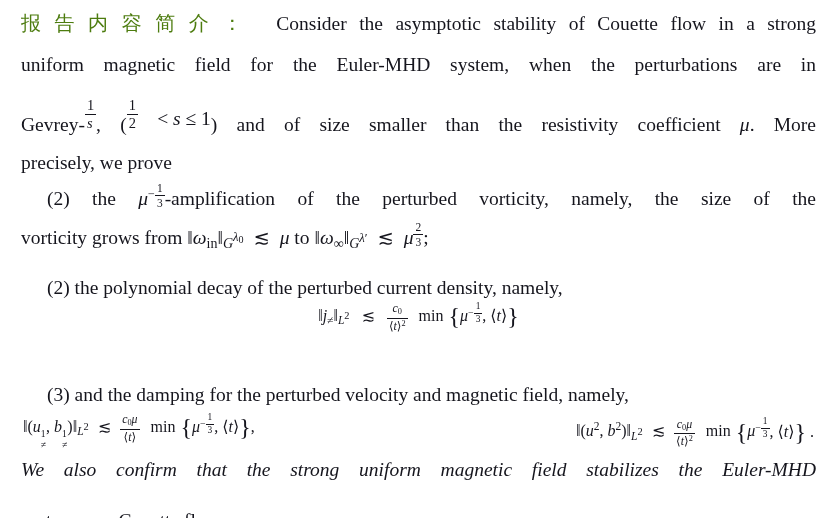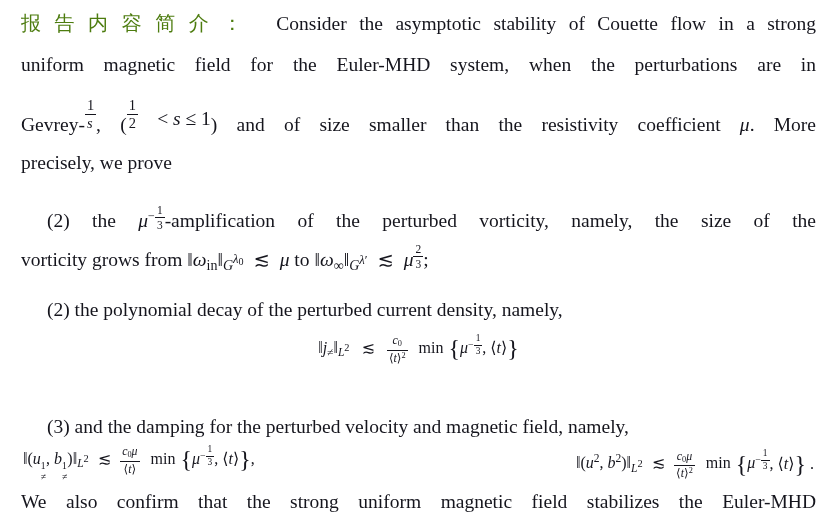--- a/index.html
+++ b/index.html
@@ -40,28 +40,28 @@
   .opn { margin:0 5px; }
   .minlbl { margin:0 5px 0 7px; }
   .disp { font-size:16px; }
   .center { text-align:center; }
   .row { display:flex; justify-content:space-between; align-items:center; padding:0 2px; }
   .gray { color:#8b8b8b; }
   
   .l1 { margin-bottom:14px; }
   .l2 { margin-bottom:20px; }
   .l3 { margin-bottom:7px; line-height:34px; }
-  .l4 { margin-bottom:28px; }
+  .l4 { margin-bottom:6px; }
   .l5 { margin-bottom:9px; }
   .l6 { margin-bottom:15px; line-height:32px; }
-  .l7 { margin-bottom:11px; }
+  .l7 { margin-bottom:1px; }
   .l8 { margin-bottom:4px; }
   .l9 { margin-bottom:5px;margin-top:47px; }
   .l10 { margin-bottom:6px; }
-  .l11 { margin-bottom:24px; }
+  .l11 { margin-bottom:24px;font-style:italic; }
 </style>
 </head>
 <body>
 
 <div class="page" style="background: rgb(255, 255, 255); color: rgb(21, 21, 29);">
 
   <div class="tl just l1">
     <span class="cn gray" style="color: #4d7c0f;">报告内容简介：</span>
     <span>Consider the asymptotic stability of Couette flow in a strong</span>
   </div>

